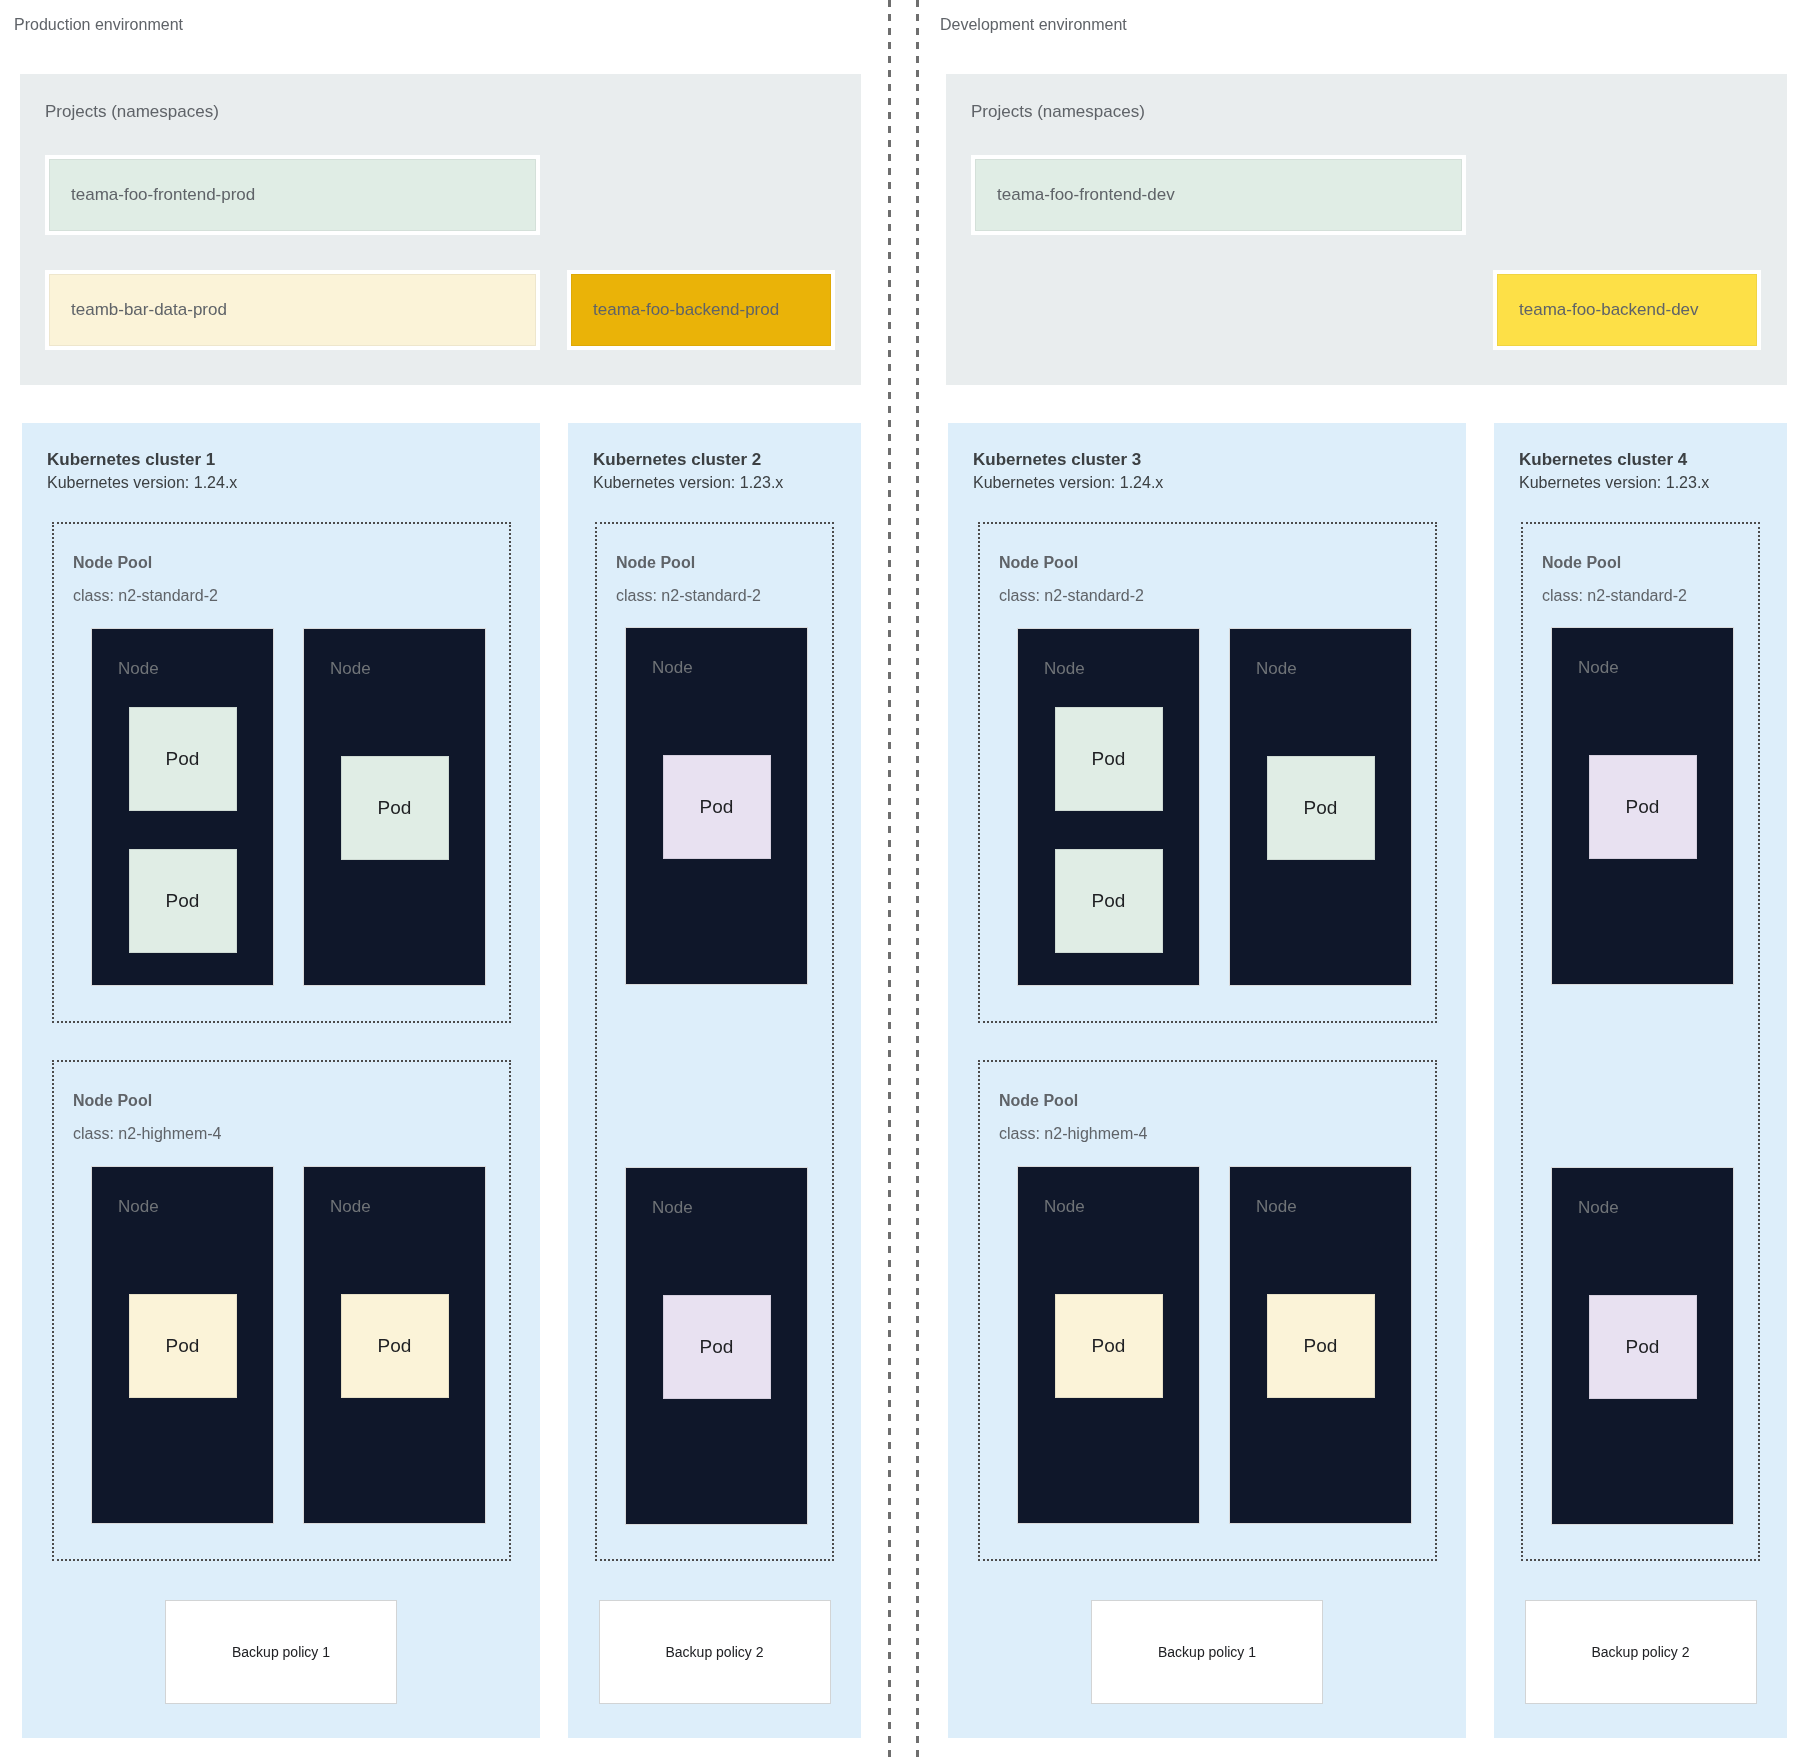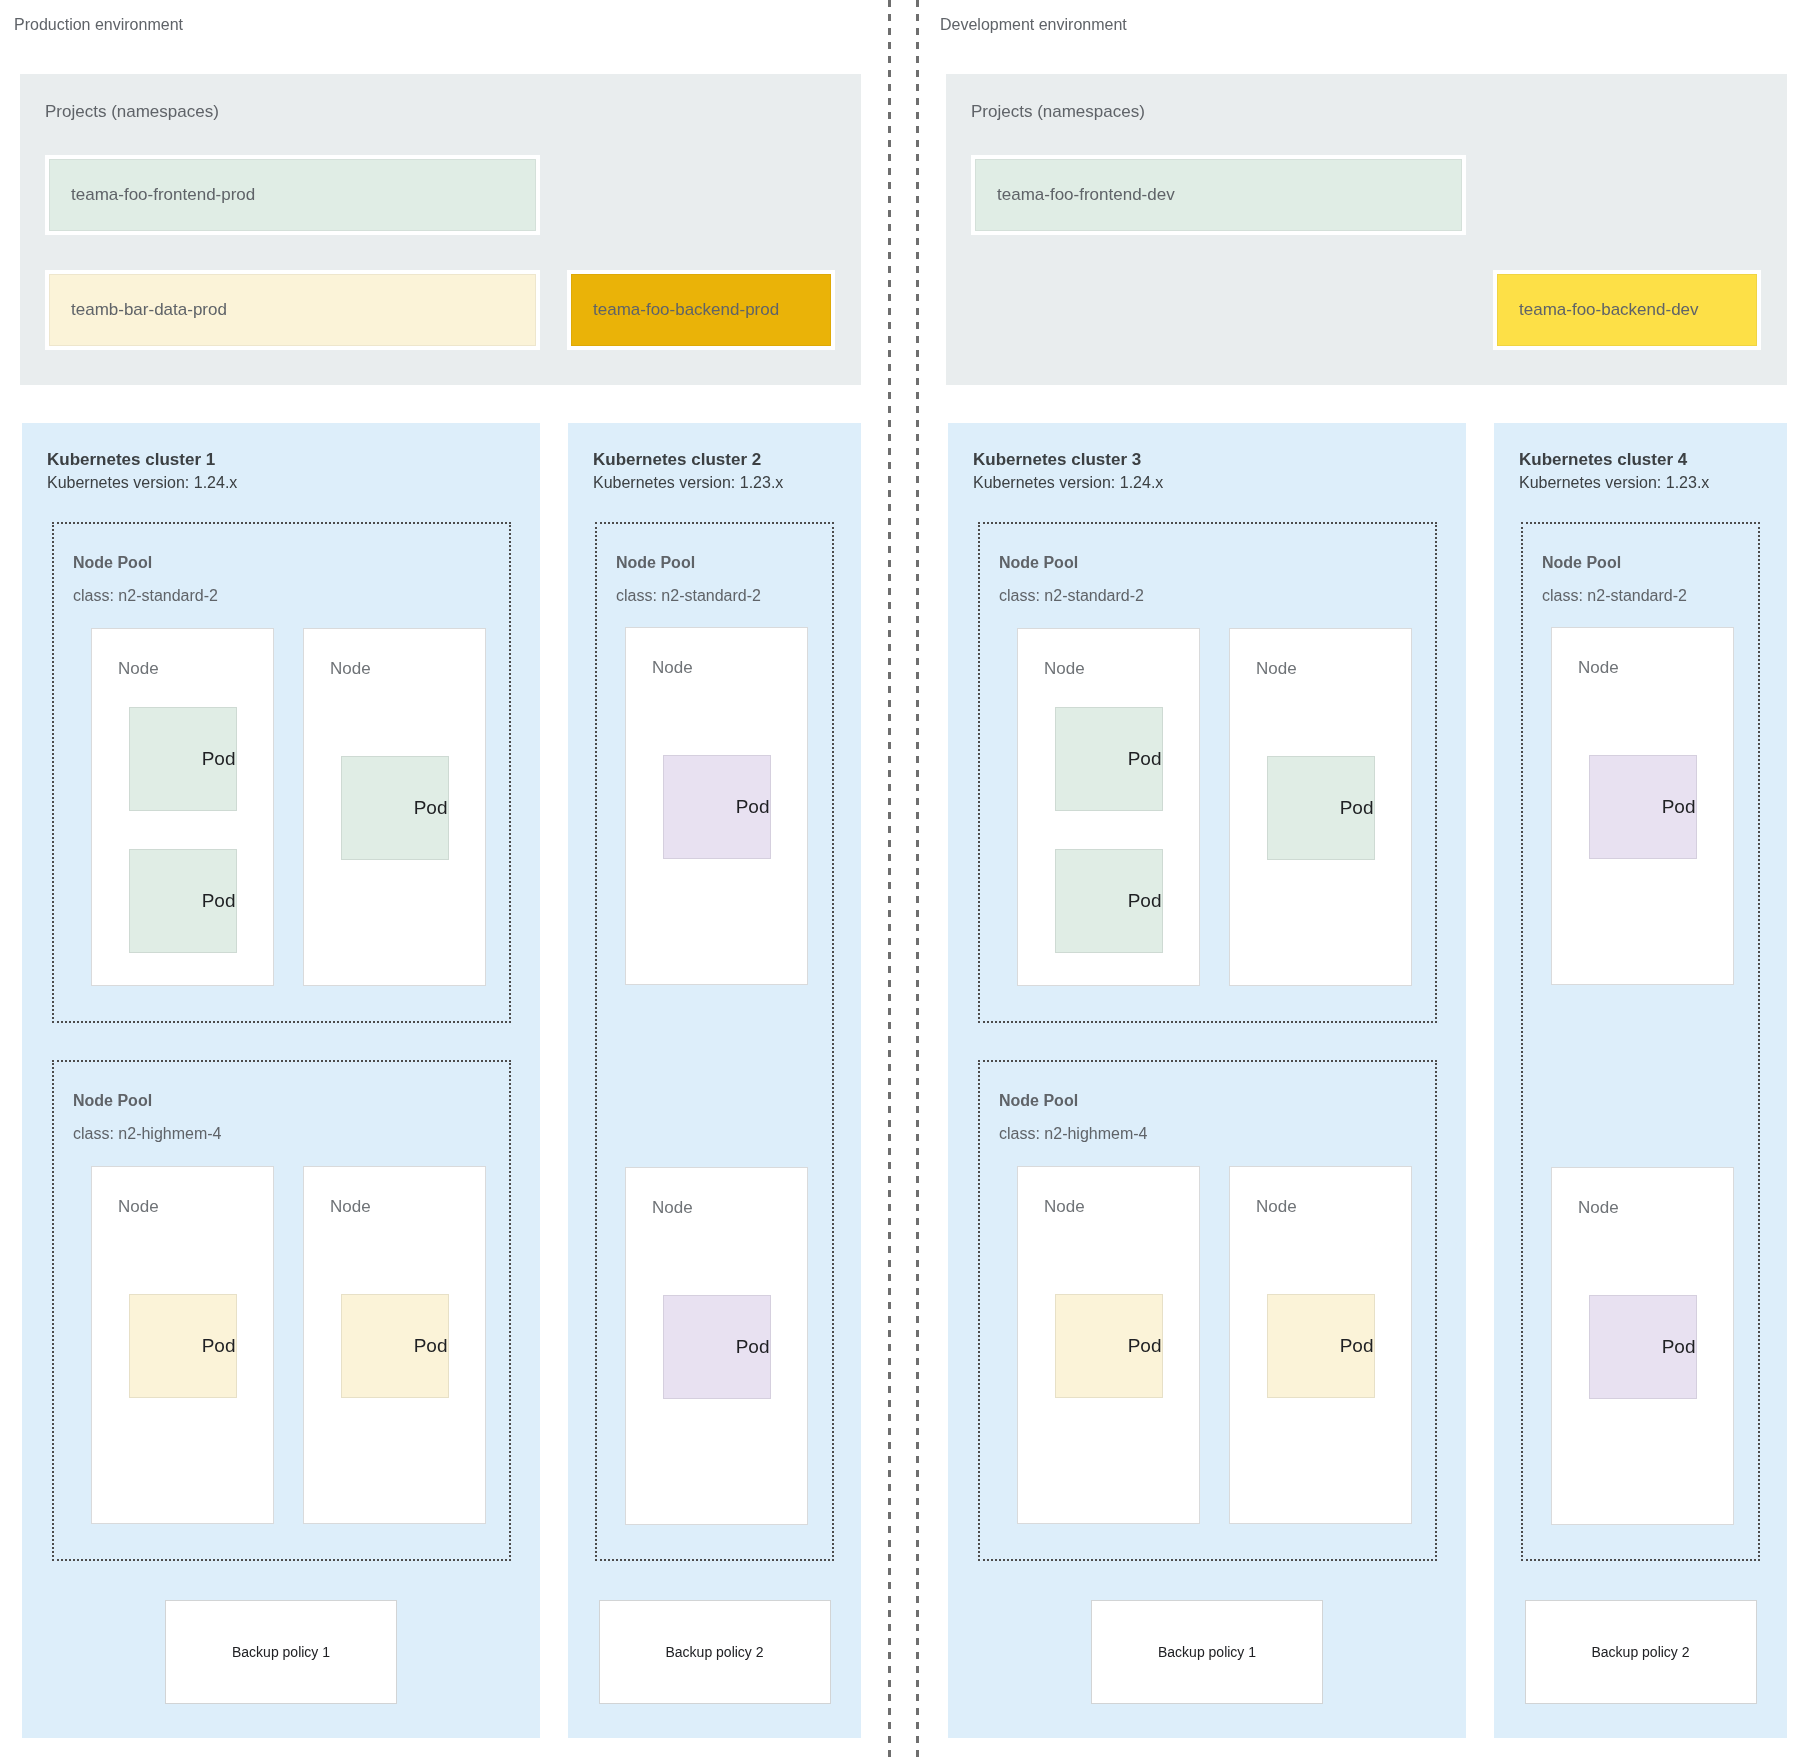--- a/index.html
+++ b/index.html
@@ -48,31 +48,31 @@
   .pool {
     position: absolute; border: 2px dotted #4c4c4c;
   }
   .cluster--large .pool { left: 30px; right: 29px; }
   .cluster--small .pool { left: 27px; right: 27px; }
   .pool-label { padding: 28px 0 0 19px; line-height: 1.4; }
   .pool-title { font-size: 16px; font-weight: 700; color: #5f6368; }
   .pool-class { font-size: 16px; color: #5f6368; margin-top: 11px; }
   .node {
     position: absolute; width: 183px; height: 358px;
-    background: #ffffff; border: 1px solid #d9dadb;
+    background: #0f172a; border: 1px solid #d9dadb;
   }
   .node-label {
     position: absolute; top: 30px; left: 26px;
     font-size: 17px; color: #6f7377;
   }
   .pod {
     position: absolute; left: 50%; transform: translateX(-50%);
     width: 108px; height: 104px;
     border: 1px solid rgba(0,0,0,0.08);
-    display: flex; align-items: center; justify-content: flex-end;
+    display: flex; align-items: center; justify-content: center;
     font-size: 19px; color: #1f2023;
   }
   .backup {
     position: absolute; top: 1177px; left: 50%; transform: translateX(-50%);
     width: 232px; height: 104px;
     background: #ffffff; border: 1px solid #d2d4d5;
     display: flex; align-items: center; justify-content: center;
     font-size: 14px; color: #202124;
   }
   .divider-line {

